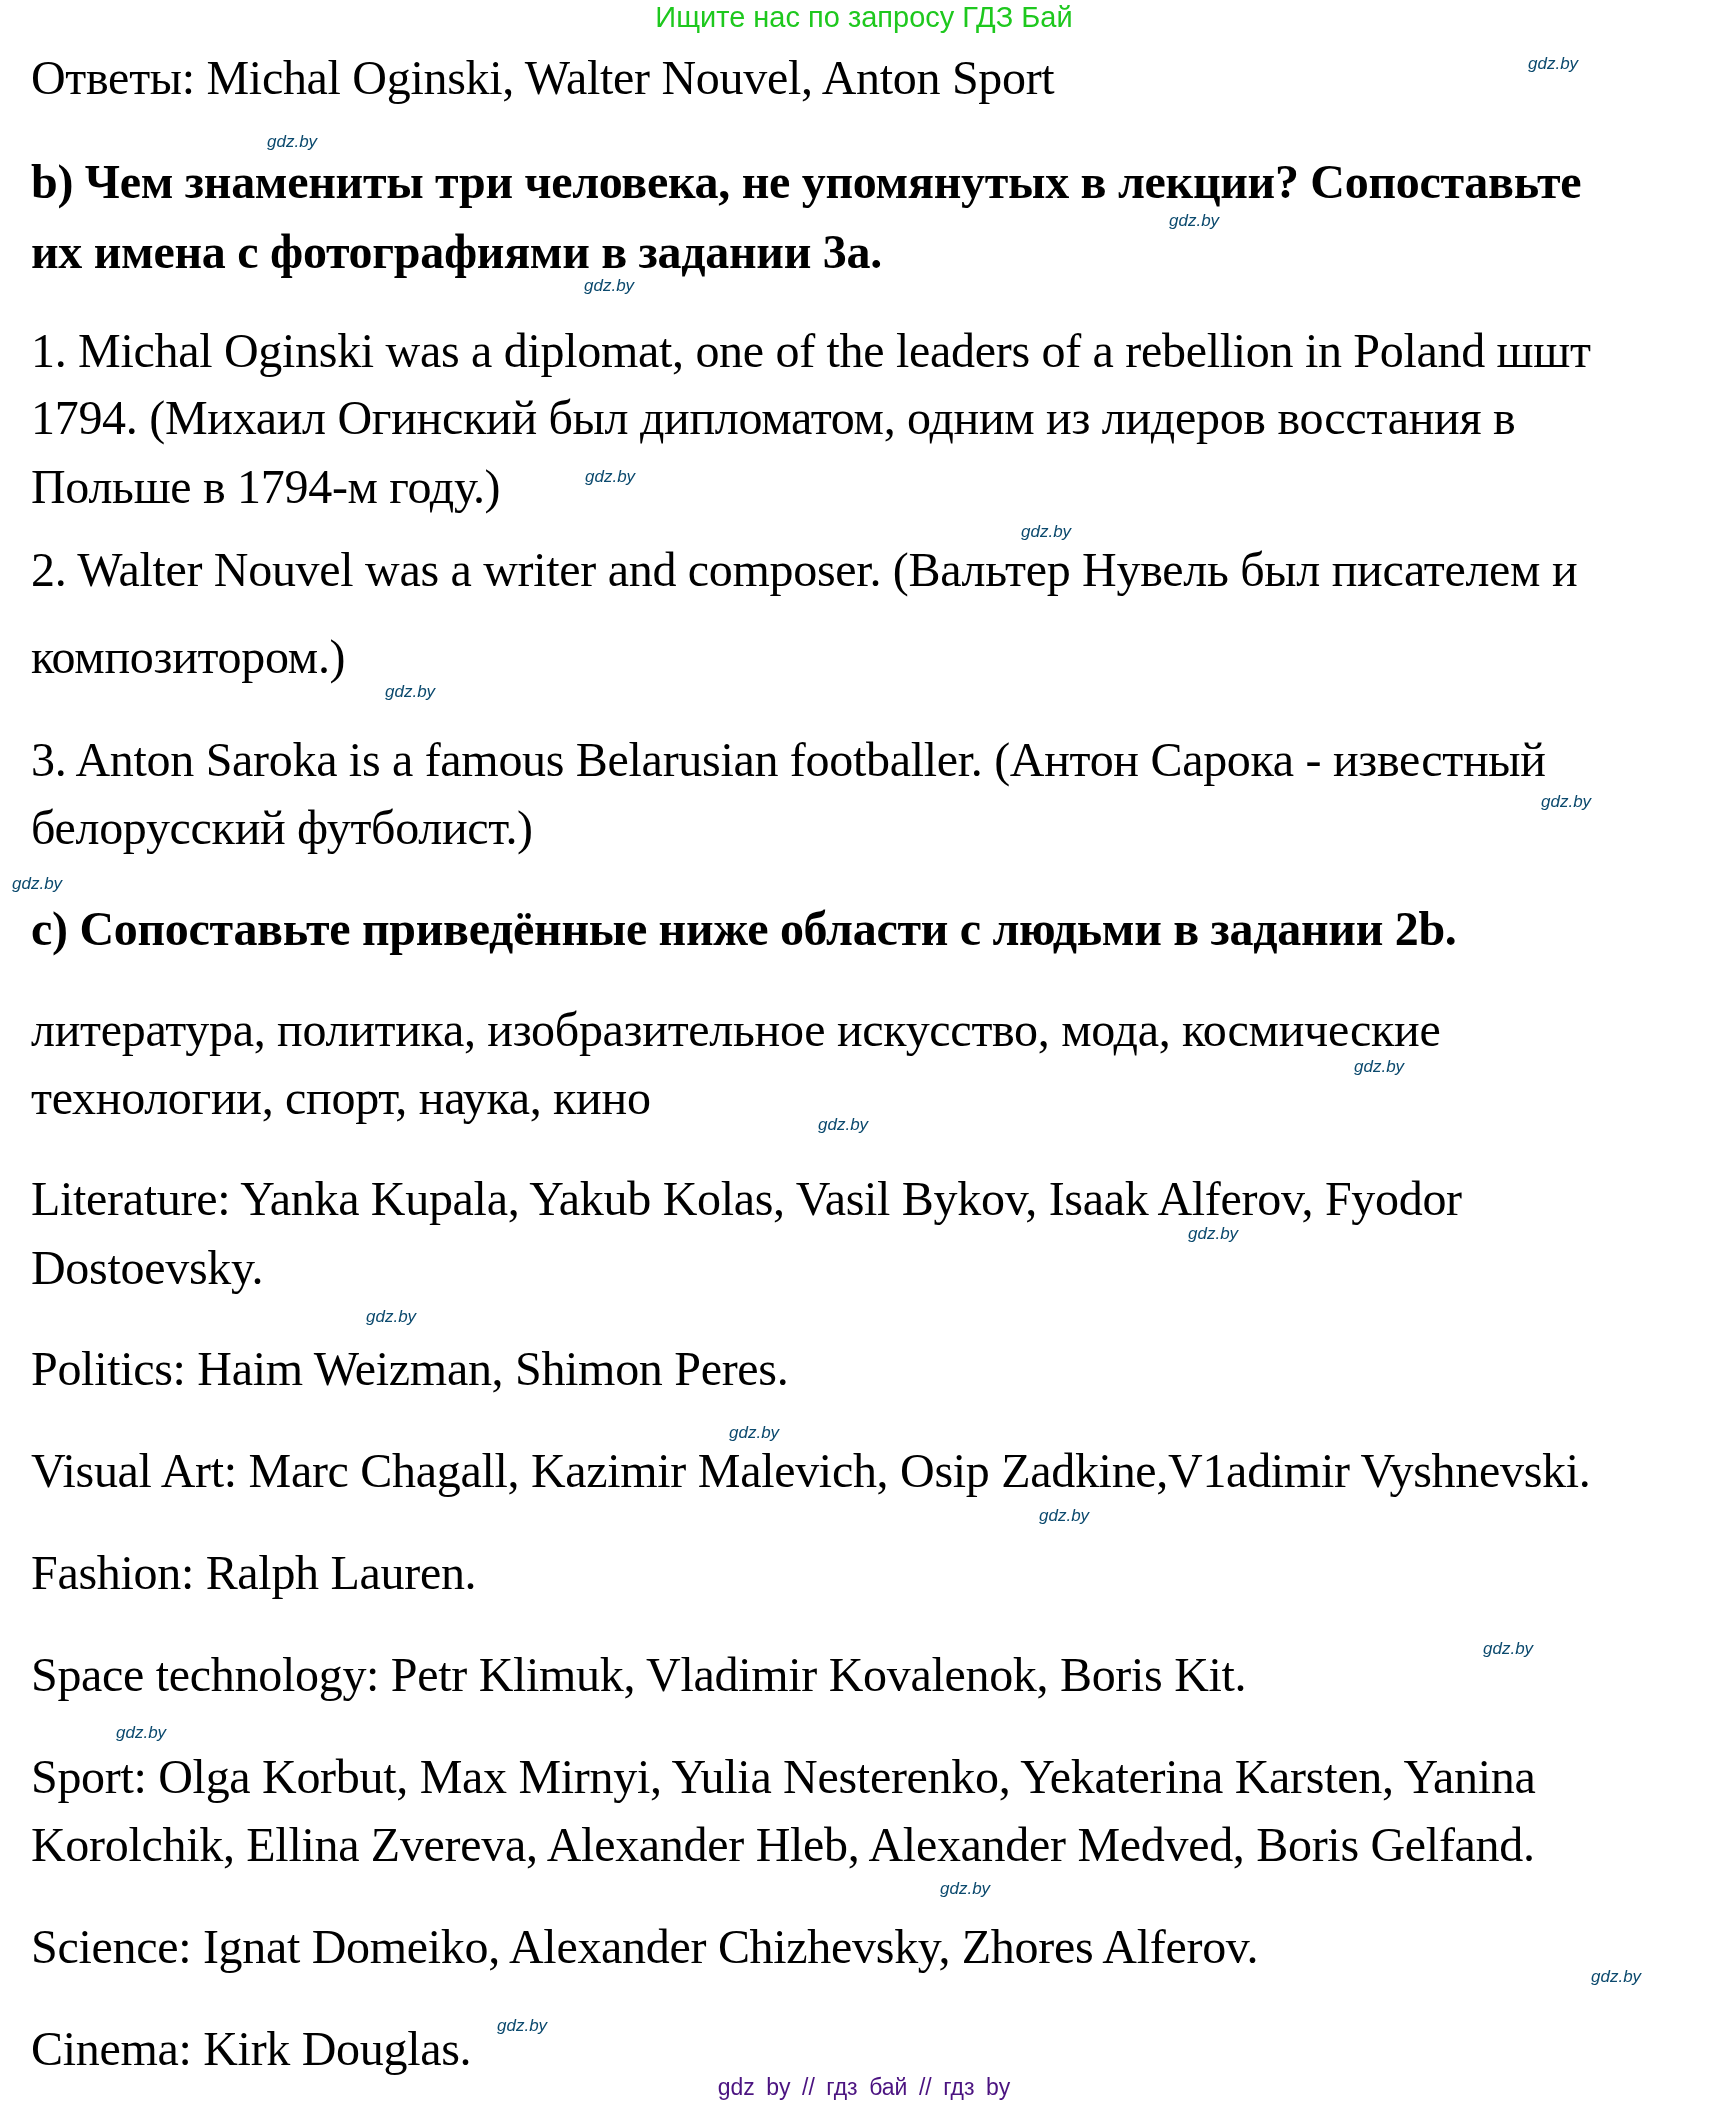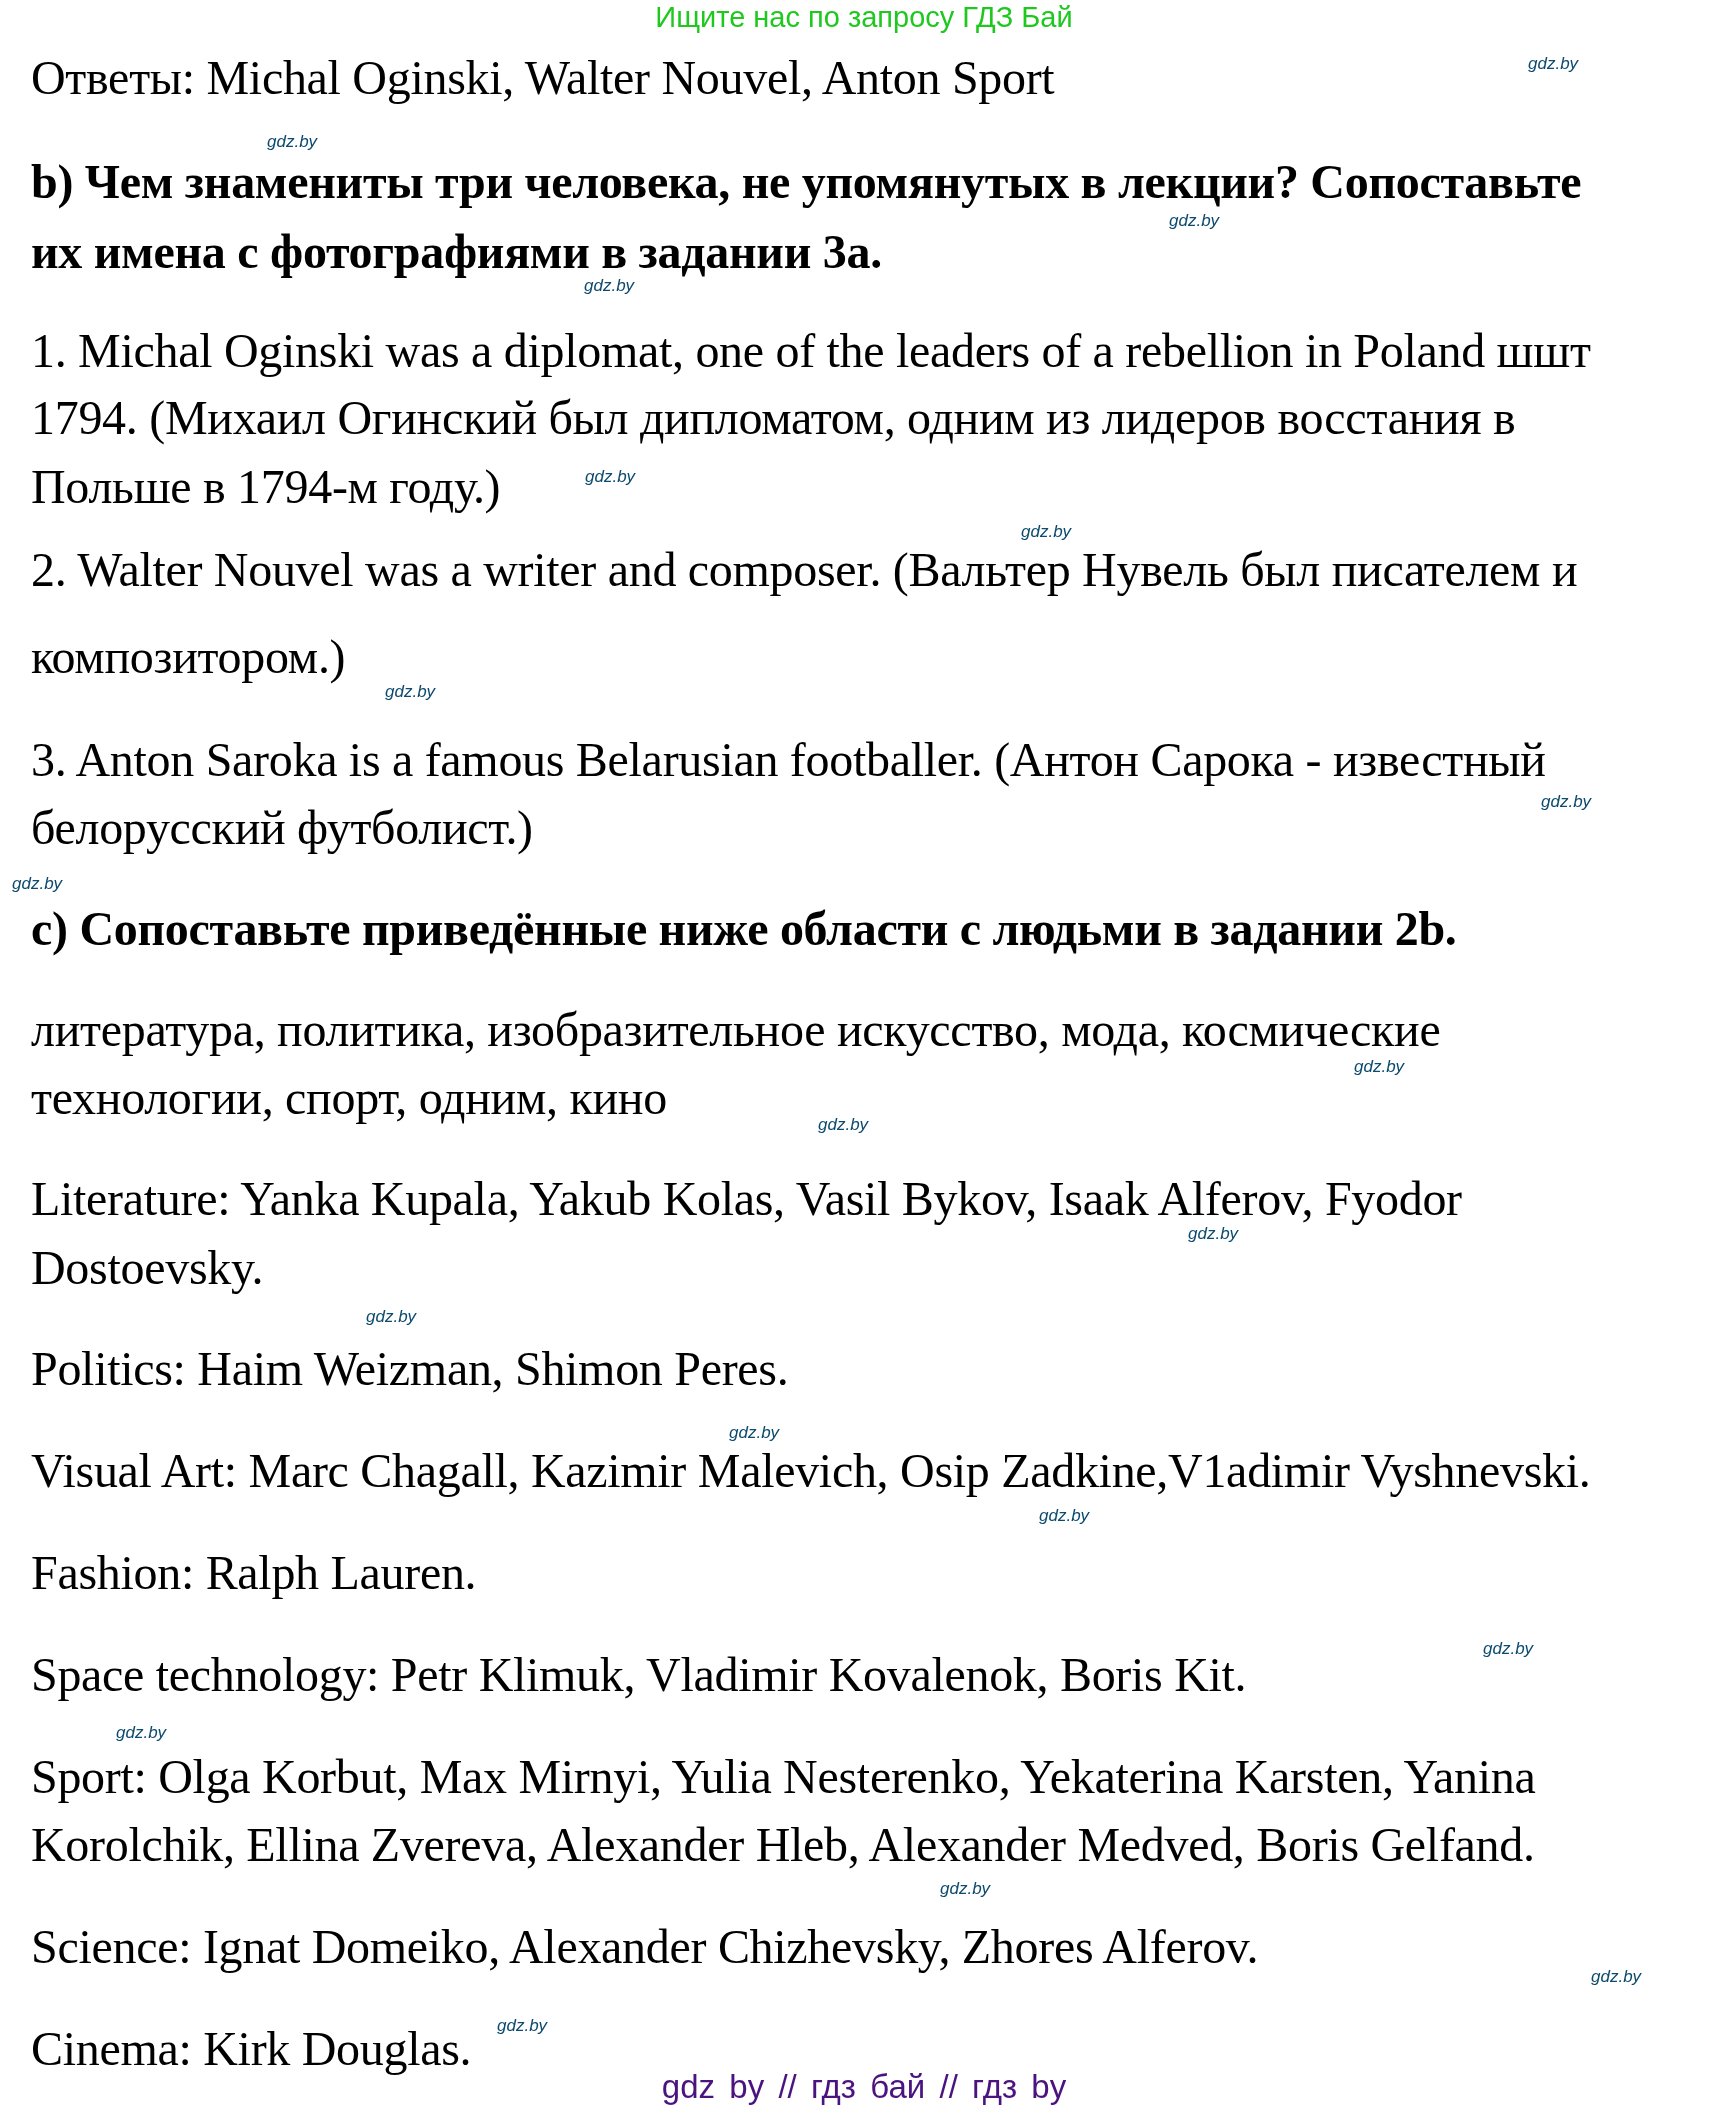--- a/index.html
+++ b/index.html
@@ -46,21 +46,21 @@
       white-space: nowrap;
       font-style: italic;
     }
     .footer {
       position: absolute;
       left: 0;
       top: 2070px;
       width: 1728px;
       text-align: center;
       font-family: "Liberation Sans", sans-serif;
-      font-size: 33px;
+      font-size: 23px;
       line-height: 34px;
       color: #4b1380;
       word-spacing: 5.1px;
     }
   </style>
 </head>
 <body>
 
 <div class="top-banner">Ищите нас по запросу ГДЗ Бай</div>
 
@@ -75,21 +75,21 @@
 
 <div class="line" style="top:542px">2. Walter Nouvel was a writer and composer. (Вальтер Нувель был писателем и</div>
 <div class="line" style="top:629px">композитором.)</div>
 
 <div class="line" style="top:732px">3. Anton Saroka is a famous Belarusian footballer. (Антон Сарока - известный</div>
 <div class="line" style="top:800px">белорусский футболист.)</div>
 
 <div class="line bold" style="top:901px">c) Сопоставьте приведённые ниже области с людьми в задании 2b.</div>
 
 <div class="line" style="top:1002px">литература, политика, изобразительное искусство, мода, космические</div>
-<div class="line" style="top:1070px">технологии, спорт, одним, кино</div>
+<div class="line" style="top:1070px">технологии, спорт, наука, кино</div>
 
 <div class="line" style="top:1171px">Literature: Yanka Kupala, Yakub Kolas, Vasil Bykov, Isaak Alferov, Fyodor</div>
 <div class="line" style="top:1240px">Dostoevsky.</div>
 
 <div class="line" style="top:1341px">Politics: Haim Weizman, Shimon Peres.</div>
 
 <div class="line" style="top:1443px">Visual Art: Marc Chagall, Kazimir Malevich, Osip Zadkine,V1adimir Vyshnevski.</div>
 
 <div class="line" style="top:1545px">Fashion: Ralph Lauren.</div>
 

